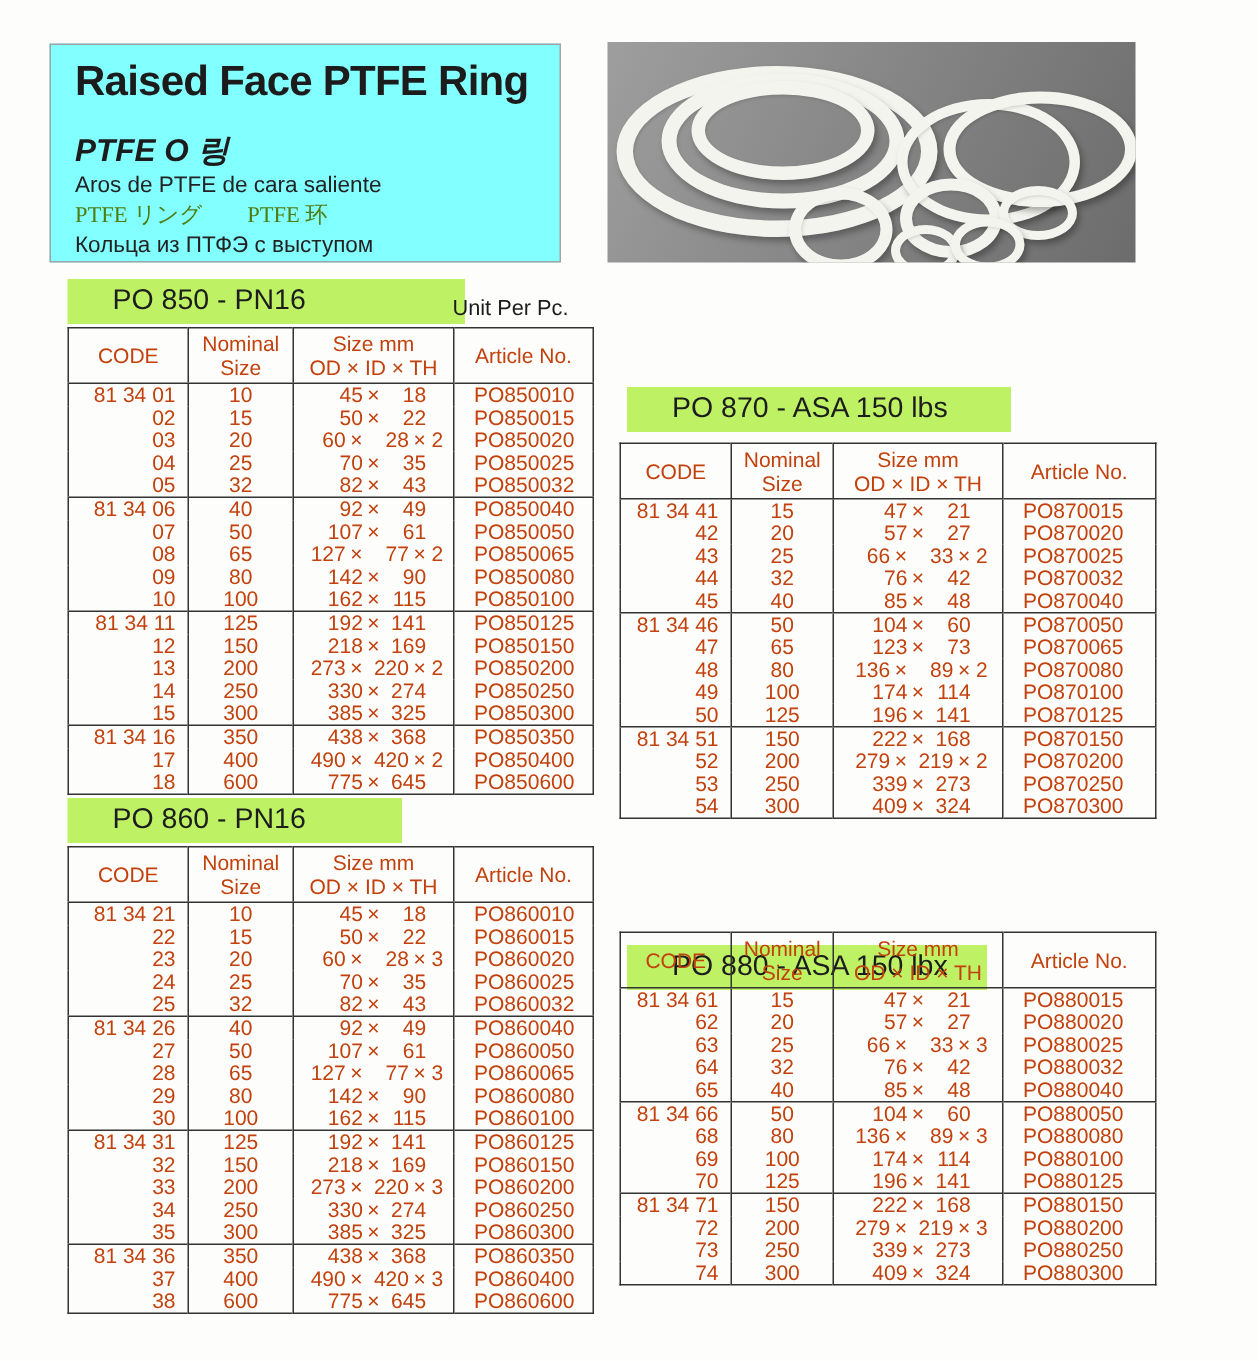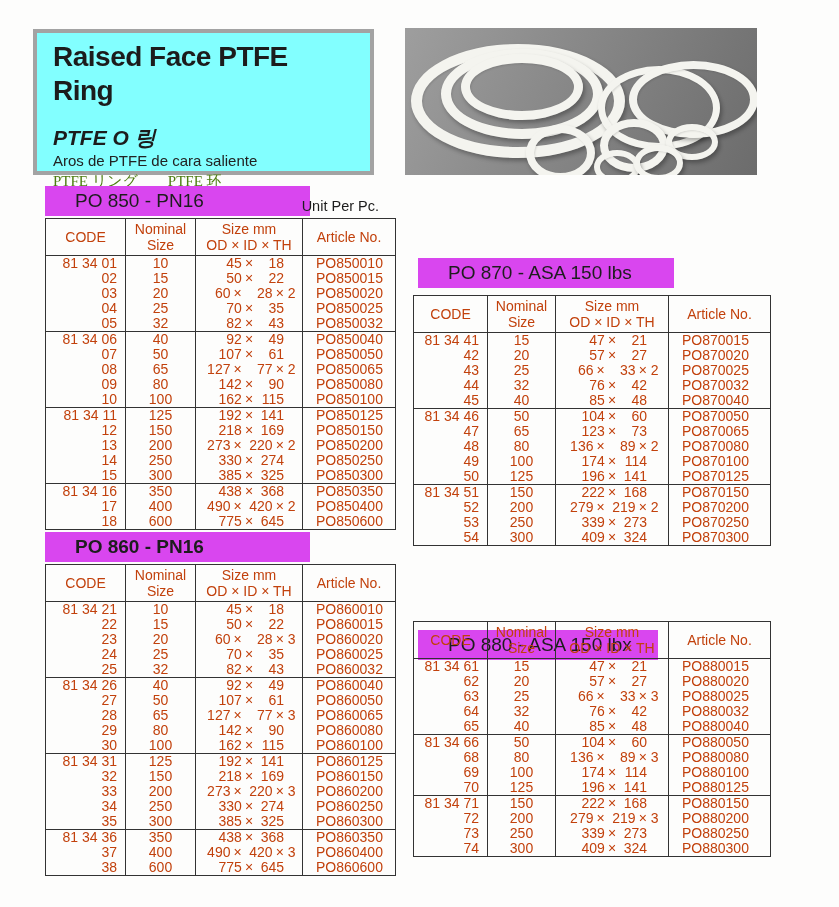--- a/index.html
+++ b/index.html
@@ -3,21 +3,21 @@
 <meta charset="utf-8">
 <style>
   html,body{margin:0;padding:0;background:#ffffff;}
   .page{
     position:relative;width:839px;height:907px;background:#fdfdfc;
     font-family:"Liberation Sans", sans-serif;color:#1c1c1c;overflow:hidden;
   }
   
   .title-box{
     position:absolute;left:33px;top:29px;width:341px;height:146px;
-    background:#82ffff;border:4px solid #a3a3a3;box-sizing:border-box;
+    background:#82ffff;border:1px solid #a3a3a3;box-sizing:border-box;
     padding:7px 16px 0 16px;
   }
   .title-box .t1{font-size:28px;font-weight:bold;letter-spacing:-0.5px;line-height:34px;}
   .title-box .t2{font-size:21px;font-weight:bold;font-style:italic;line-height:27px;margin-top:16px;}
   .title-box .t3{font-size:15px;line-height:20px;color:#222;}
   .title-box .t4{font-size:15px;line-height:20px;color:#4d7c0f;font-family:Liberation Serif, serif;}
   .title-box .t5{font-size:15px;line-height:20px;color:#222;}
   
   .photo{
     position:absolute;left:405px;top:28px;width:352px;height:147px;
@@ -39,25 +39,25 @@
   .rH{left:261px;top:96px;width:40px;height:24px;border-width:6px;}
   .rI{left:189px;top:122px;width:34px;height:22px;border-width:6px;}
   .rJ{left:229px;top:117px;width:37px;height:24px;border-width:6px;}
   
   .description{
     position:absolute;left:441px;top:183px;width:340px;
     font-size:16.5px;line-height:22px;color:#3a3a3a;
   }
   
   .section-bar{
-    position:absolute;background:#d946ef;height:30px;box-sizing:border-box;
+    position:absolute;background:#bef264;height:30px;box-sizing:border-box;
     font-size:19px;color:#1d1d1d;line-height:30px;padding-left:30px;
   }
   .bar850{left:45px;top:186px;width:265px;}
-  .bar860{left:45px;top:532px;width:265px;font-weight:bold;}
+  .bar860{left:45px;top:532px;width:223px;}
   .bar870{left:418px;top:258px;width:256px;}
   .bar880{left:418px;top:585px;width:240px;margin-top:45px;}
   .unit-note{
     position:absolute;left:284px;top:198px;width:95px;text-align:right;
     font-size:14.5px;color:#1c1c1c;
   }
   
   .table-wrap{position:absolute;}
   .t850{left:45px;top:218px;width:350px;}
   .t860{left:45px;top:564px;width:350px;}

